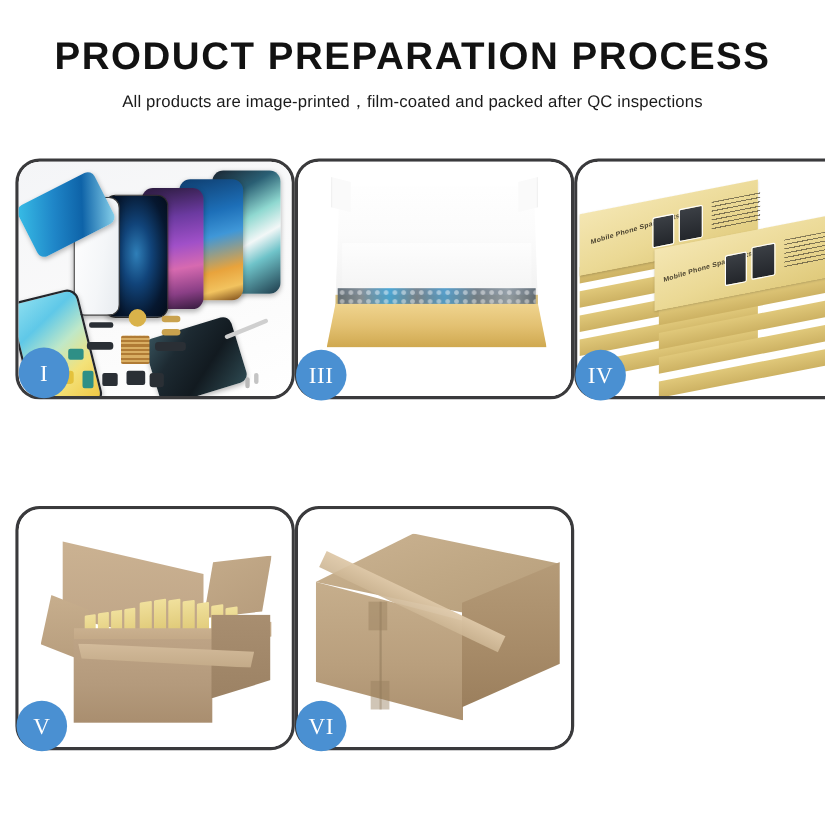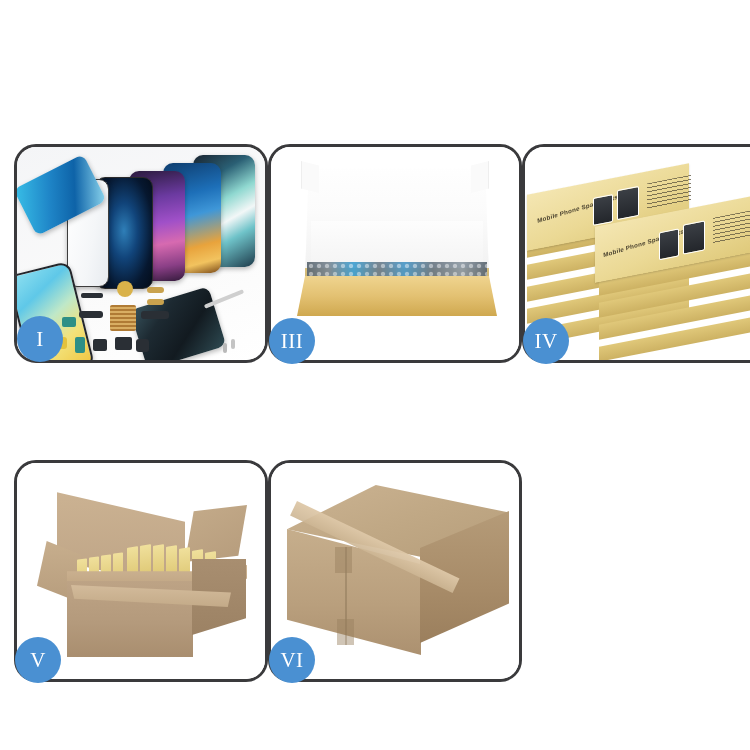--- a/index.html
+++ b/index.html
@@ -342,20 +342,22 @@
     position: absolute; width: 17px; height: 26px;
     background: rgba(150,126,94,.45);
   }
 </style>
 </head>
 <body>
 
 <div class="page">
 
   <div class="header">
+    <div class="title">PRODUCT PREPARATION PROCESS</div>
+    <div class="subtitle">All products are image-printed，film-coated and packed after QC inspections</div>
   </div>
 
   <div class="grid">
 
     <div class="panel">
       <div class="panel-inner p1">
         <div class="scr scr-teal"></div>
         <div class="scr scr-blue"></div>
         <div class="scr scr-purple"></div>
         <div class="scr scr-dark"></div>

